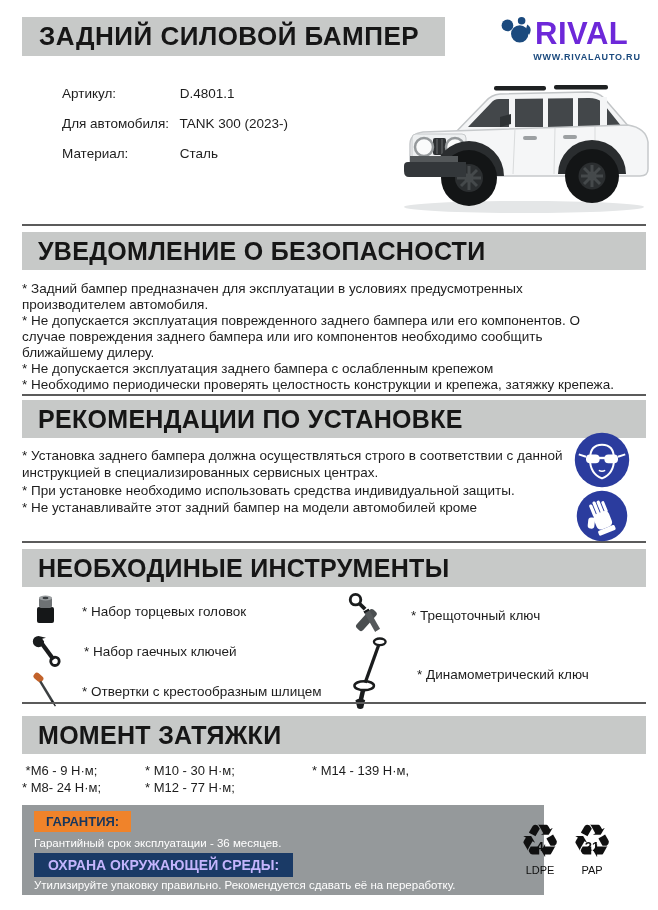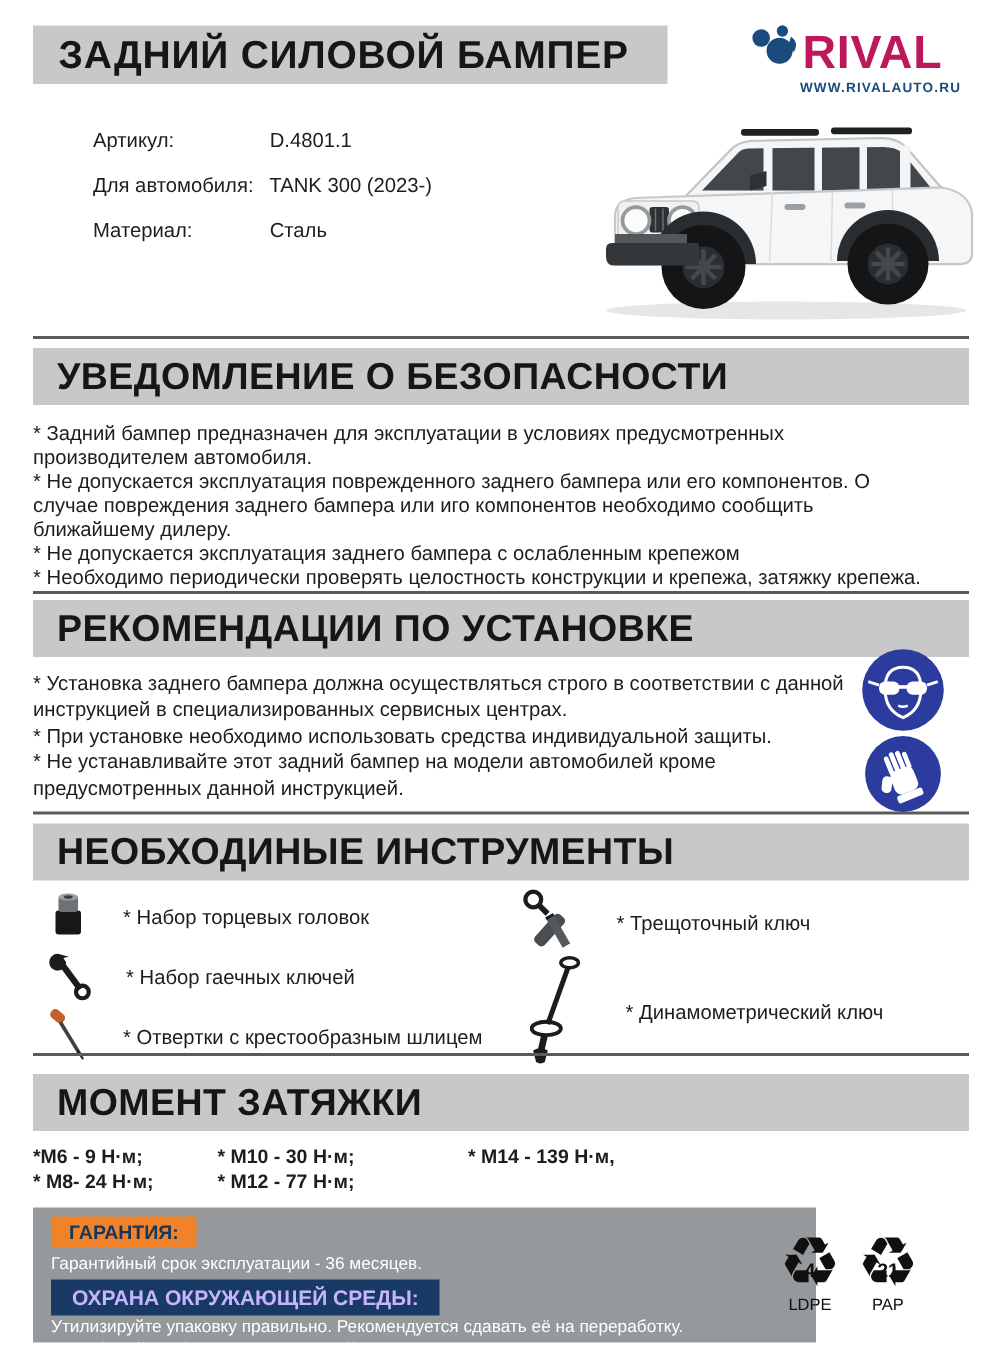--- a/index.html
+++ b/index.html
@@ -5,21 +5,21 @@
   html,body{margin:0;padding:0;background:#ffffff;}
   .page{position:relative;width:658px;height:910px;background:#ffffff;overflow:hidden;
         font-family:"Liberation Sans",sans-serif;color:#1d1d1d;}
 
   
   .title-box{position:absolute;left:22px;top:17px;width:423px;height:39px;background:#c7c9c8;
              line-height:39px;padding-left:17px;box-sizing:border-box;
              font-size:26px;font-weight:bold;letter-spacing:.5px;color:#161616;}
   .logo{position:absolute;left:498px;top:15px;width:150px;}
   .logo-row{display:flex;align-items:center;gap:3px;}
-  .logo-text{font-size:31px;font-weight:bold;color:#be185d;letter-spacing:0.5px;}
+  .logo-text{font-size:31px;font-weight:bold;color:#6d28d9;letter-spacing:0.5px;}
   .logo-url{font-size:9px;font-weight:bold;letter-spacing:.8px;color:#1b4a7e;text-align:center;
             padding-left:28px;margin-top:-1px;}
 
   
   .product{position:absolute;left:38px;top:86px;font-size:13.5px;}
   .product .row{height:30px;margin-left:24px;}
   .product .lbl{display:inline-block;width:114px;}
   .car{position:absolute;left:396px;top:70px;width:258px;height:148px;}
 
   
@@ -31,21 +31,21 @@
   .bodytext div{line-height:16px;}
   .bodytext.loose div{line-height:17.4px;}
 
   
   .mand{position:absolute;border-radius:50%;z-index:3;}
 
   
   .tool{position:absolute;display:flex;align-items:center;gap:22px;font-size:13.5px;}
 
   
-  .torq{position:absolute;top:762px;font-size:13px;font-weight:bold;}
+  .torq{position:absolute;top:762px;font-size:13px;font-weight:normal;text-align:center;}
   .torq div{line-height:17px;}
   .t-c1{left:22px;} .t-c2{left:145px;} .t-c3{left:312px;}
 
   
   .footer{position:absolute;left:22px;top:805px;width:522px;height:90px;background:#95999b;}
   .w-label{position:absolute;left:12px;top:6px;background:#f0832a;color:#17365d;
            font-size:13px;font-weight:bold;padding:3px 12px 3px 12px;}
   .w-text{position:absolute;left:12px;top:32px;color:#ffffff;font-size:11.5px;}
   .e-label{position:absolute;left:12px;top:48px;background:#1a3a66;color:#c4b5fd;
            font-size:14px;font-weight:bold;padding:4px 14px;}
@@ -162,21 +162,20 @@
     <div>* Необходимо периодически проверять целостность конструкции и крепежа, затяжку крепежа.</div>
   </div>
 
   <div class="rule" style="top:394px"></div>
   <div class="bar" style="top:400px">РЕКОМЕНДАЦИИ ПО УСТАНОВКЕ</div>
   <div class="bodytext loose" style="top:447px;width:585px">
     <div>* Установка заднего бампера должна осуществляться строго в соответствии с данной</div>
     <div>инструкцией в специализированных сервисных центрах.</div>
     <div>* При установке необходимо использовать средства индивидуальной защиты.</div>
     <div>* Не устанавливайте этот задний бампер на модели автомобилей кроме</div>
-    <div>предусмотренных данной инструкцией.</div>
   </div>
 
   <span class="mand" style="left:574px;top:432px">
     <svg width="56" height="56" viewBox="0 0 70 70">
       <circle cx="35" cy="35" r="34" fill="#2b3c9e"></circle>
       <path d="M20,34 Q20,16 35,16 Q50,16 50,34 Q50,52 35,58 Q20,52 20,34 Z" fill="none" stroke="#ffffff" stroke-width="2.5"></path>
       <rect x="15" y="28" width="17" height="11" rx="5" fill="#ffffff"></rect>
       <rect x="38" y="28" width="17" height="11" rx="5" fill="#ffffff"></rect>
       <rect x="30" y="31" width="10" height="3" fill="#ffffff"></rect>
       <line x1="15" y1="31" x2="6" y2="28" stroke="#ffffff" stroke-width="2.5"></line>

